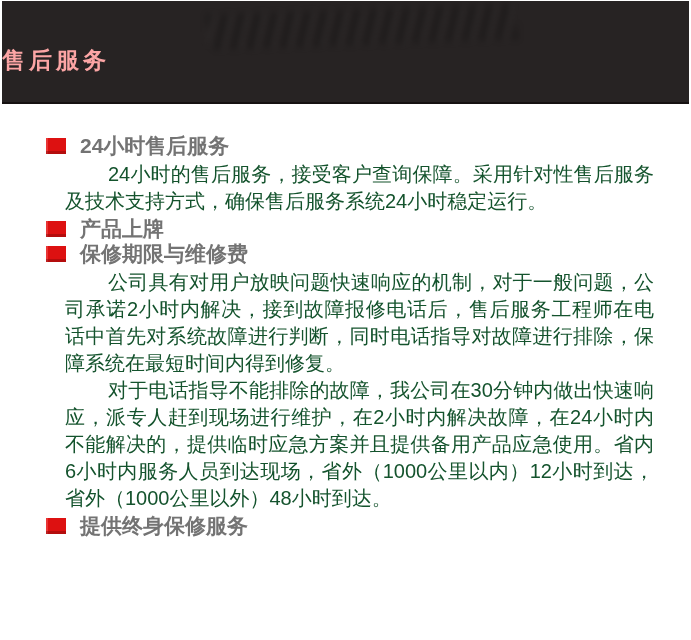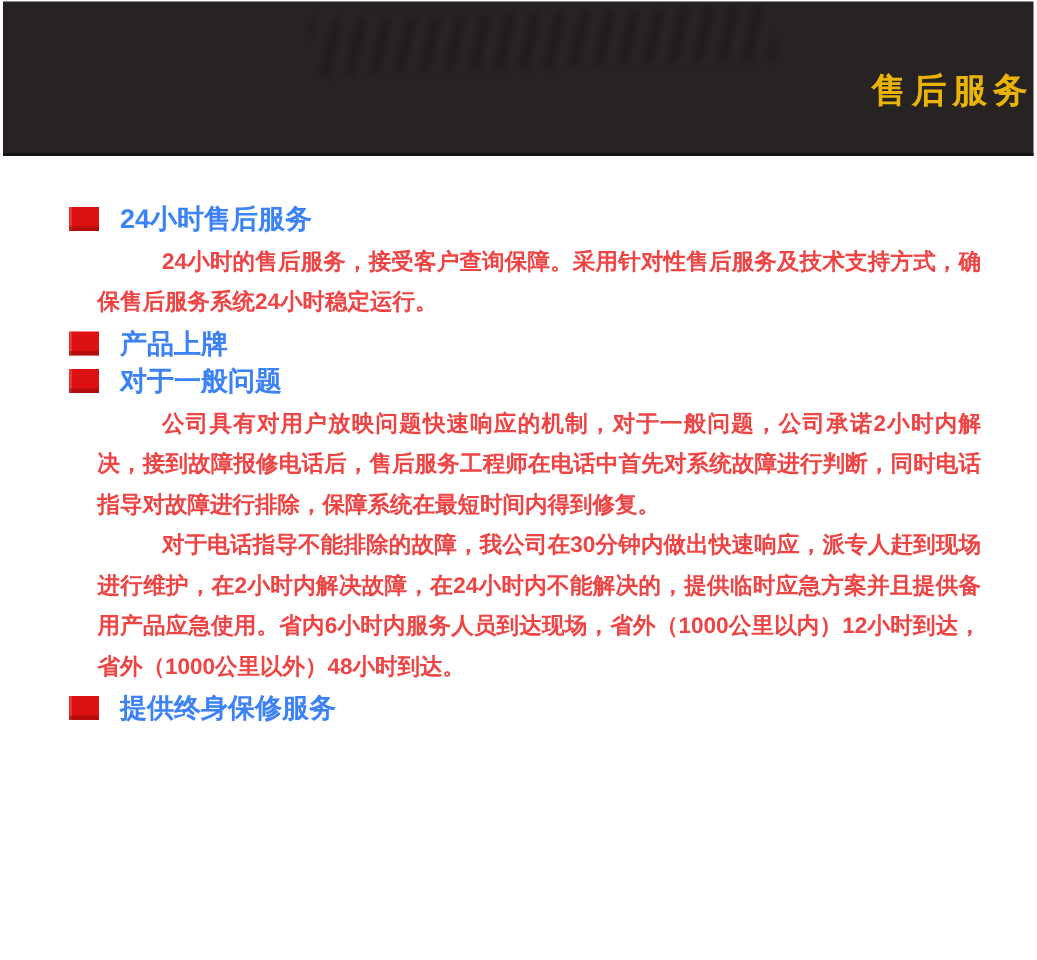--- a/index.html
+++ b/index.html
@@ -22,22 +22,22 @@
     height: 101px;
     background: #272323;
     border-bottom: 2px solid #161212;
     overflow: hidden;
   }
   .banner-title {
     position: absolute;
     top: 46px;
     left: 0;
     right: 0;
-    text-align: right;
-    color: #eab308;
+    text-align: left;
+    color: #fca5a5;
     font-size: 23px;
     font-weight: bold;
     letter-spacing: 4px;
     line-height: 26px;
   }
   
   .watermark {
     position: absolute;
     left: 205px;
     top: 8px;
@@ -70,34 +70,33 @@
   }
   .bullet {
     width: 20px;
     height: 16px;
     background: #dd1111;
     box-shadow: inset 0 -3px 0 rgba(130,8,8,0.45), inset 2px 0 0 rgba(255,120,120,0.35);
     margin-right: 14px;
     flex: 0 0 auto;
   }
   .section-heading {
-    font-size: 18px;
+    font-size: 21px;
     font-weight: bold;
-    color: #3b82f6;
+    color: #737373;
     line-height: 20px;
     white-space: nowrap;
   }
   .section p {
     margin: 0;
-    font-size: 15px;
+    font-size: 20px;
     line-height: 27px;
-    color: #ef4444;
+    color: #14532d;
     text-align: justify;
     text-indent: 43px;
-    font-weight: bold;
   }
 </style>
 </head>
 <body>
 
 <div class="banner">
   <div class="watermark"></div>
   <div class="banner-title">售后服务</div>
 </div>
 
@@ -114,21 +113,21 @@
   <div class="section">
     <div class="section-header">
       <span class="bullet"></span>
       <span class="section-heading">产品上牌</span>
     </div>
   </div>
 
   <div class="section">
     <div class="section-header">
       <span class="bullet"></span>
-      <span class="section-heading">对于一般问题</span>
+      <span class="section-heading">保修期限与维修费</span>
     </div>
     <p>公司具有对用户放映问题快速响应的机制，对于一般问题，公司承诺2小时内解决，接到故障报修电话后，售后服务工程师在电话中首先对系统故障进行判断，同时电话指导对故障进行排除，保障系统在最短时间内得到修复。</p>
     <p>对于电话指导不能排除的故障，我公司在30分钟内做出快速响应，派专人赶到现场进行维护，在2小时内解决故障，在24小时内不能解决的，提供临时应急方案并且提供备用产品应急使用。省内6小时内服务人员到达现场，省外（1000公里以内）12小时到达，省外（1000公里以外）48小时到达。</p>
   </div>
 
   <div class="section">
     <div class="section-header">
       <span class="bullet"></span>
       <span class="section-heading">提供终身保修服务</span>
     </div>

